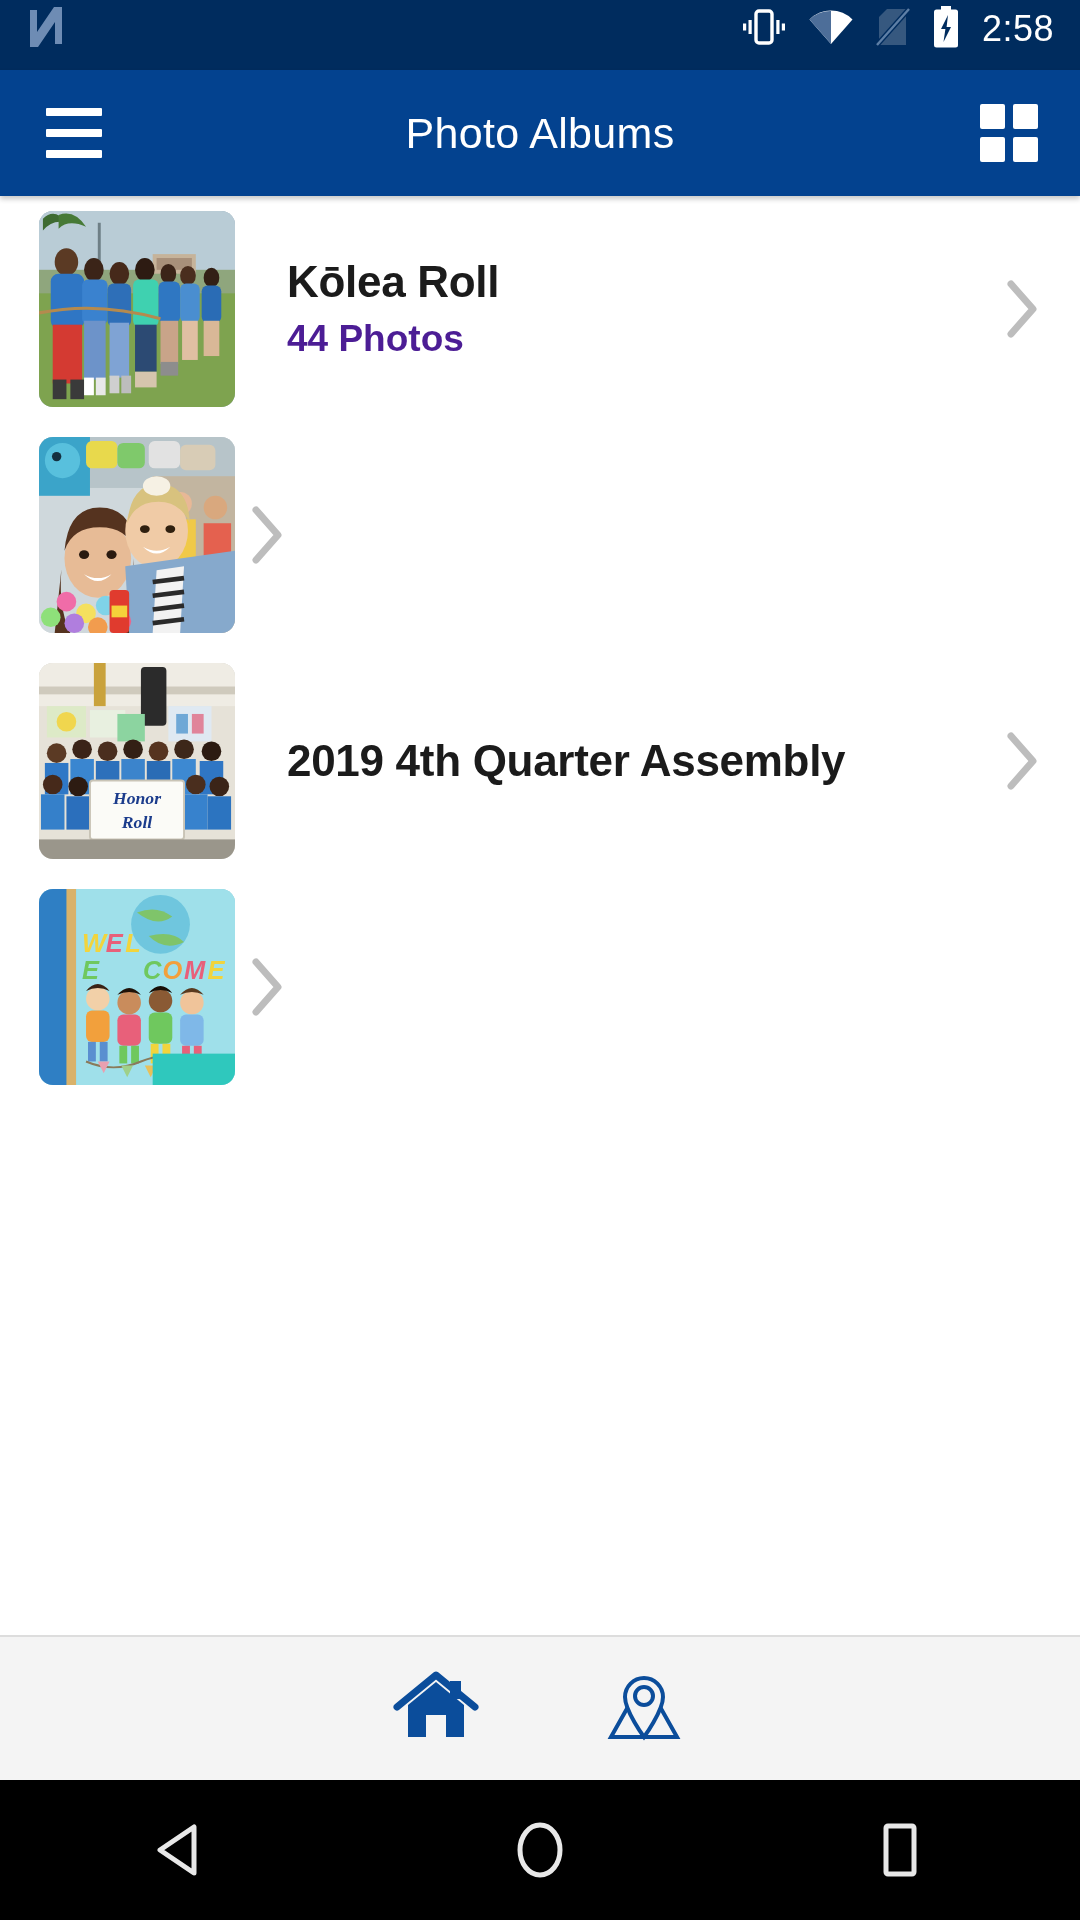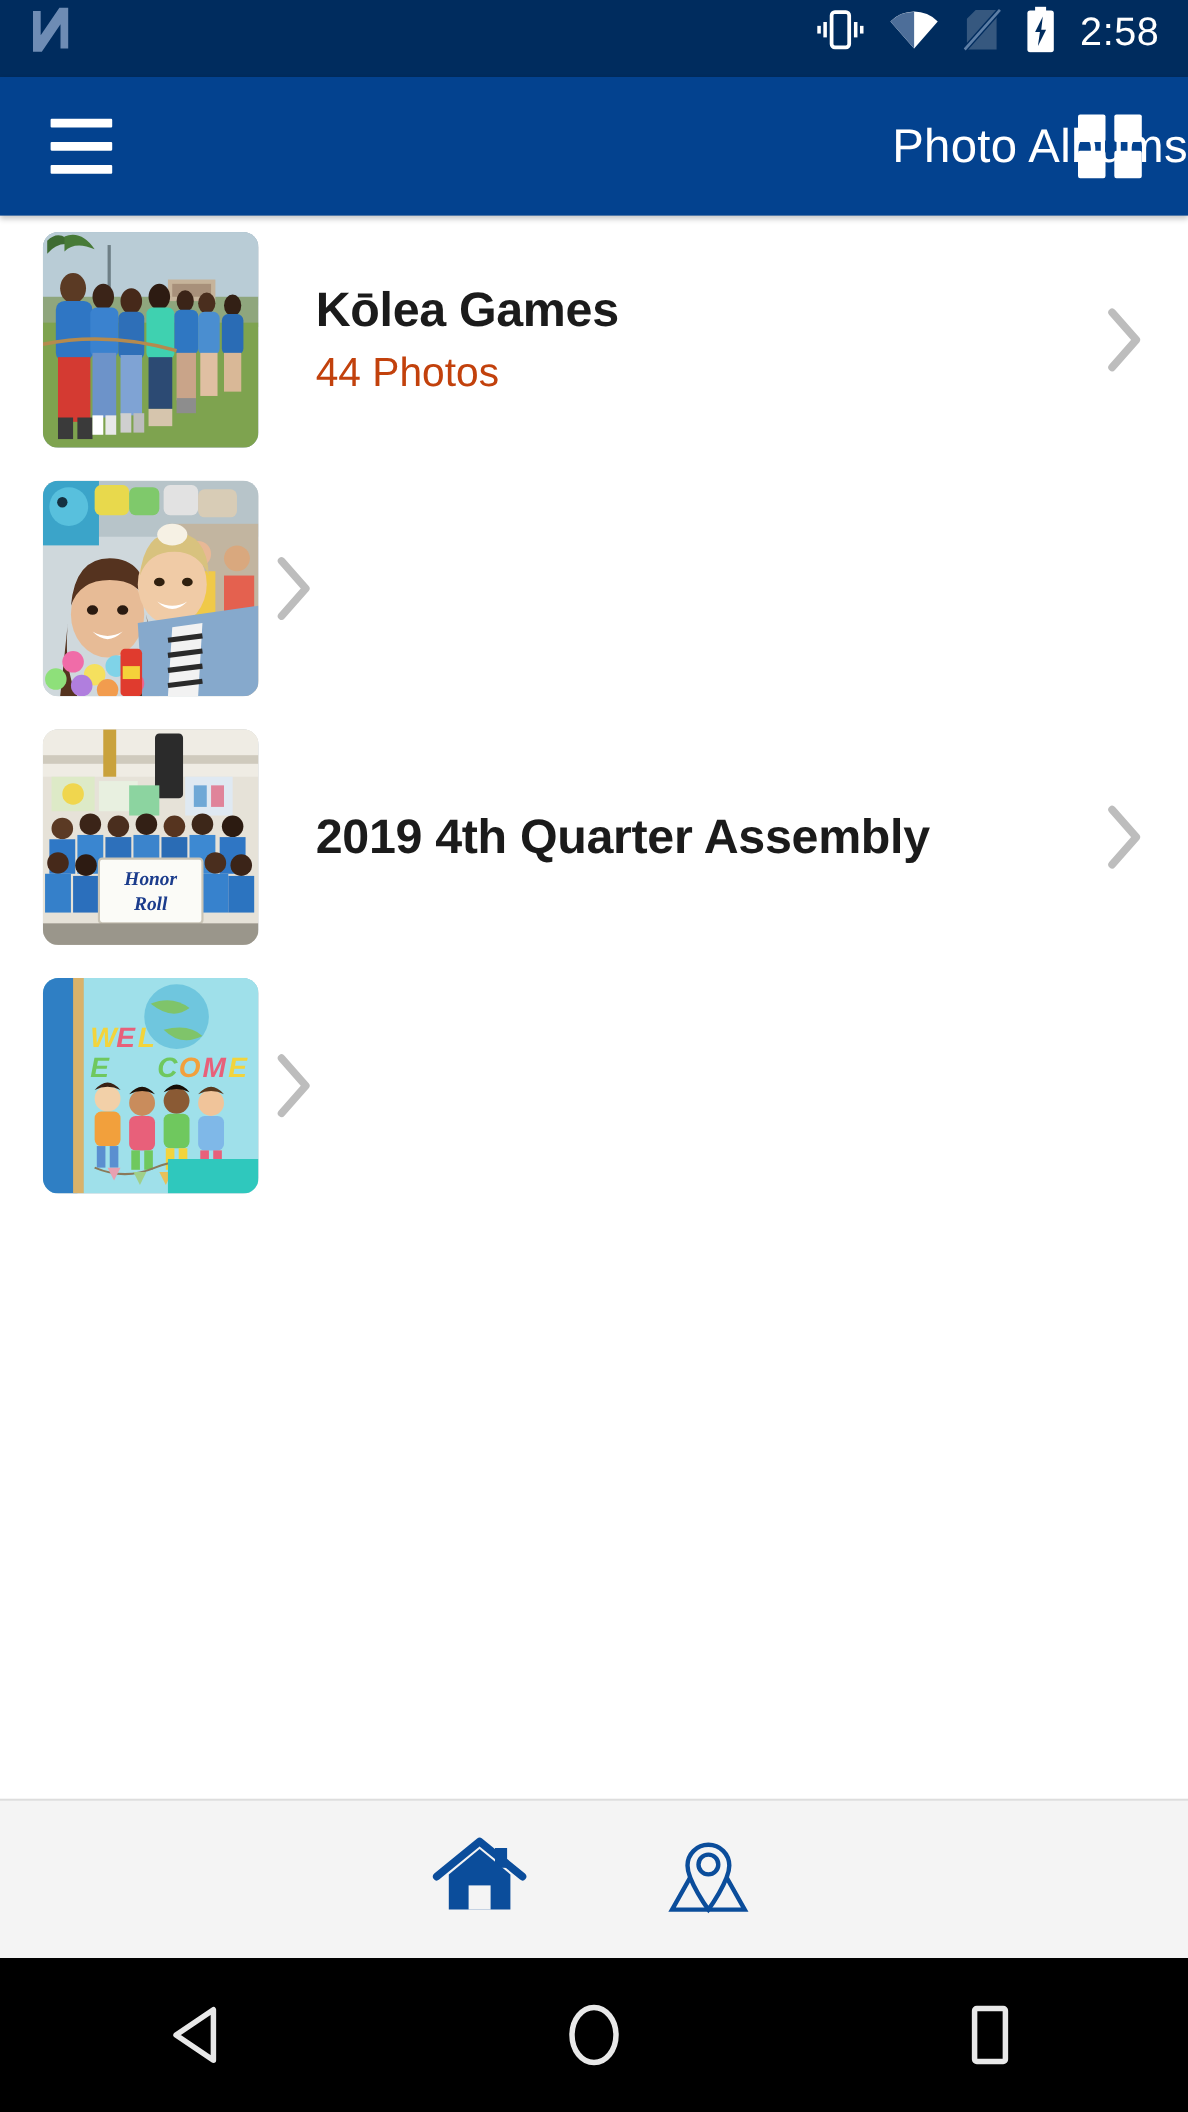--- a/index.html
+++ b/index.html
@@ -24,21 +24,21 @@
   
   .appbar {
     height:126px; background:#03428F; flex:0 0 126px;
     display:flex; align-items:center; position:relative;
     box-shadow:0 3px 5px rgba(0,0,0,0.22);
     z-index:5;
   }
   .hamburger { margin-left:46px; width:56px; display:flex; flex-direction:column; gap:13px; cursor:pointer; }
   .hamburger span { display:block; height:8px; background:#ffffff; border-radius:1px; }
   .appbar-title {
-    position:absolute; left:0; right:0; text-align:right;
+    position:absolute; left:0; right:0; text-align:center;
     color:#ffffff; font-size:43px; font-weight:400; letter-spacing:0.3px;
     pointer-events:none;
   }
   .grid-icon {
     margin-left:auto; margin-right:42px;
     width:58px; height:58px;
     display:grid; grid-template-columns:1fr 1fr; grid-template-rows:1fr 1fr; gap:8px;
     cursor:pointer; position:relative; z-index:6;
   }
   .grid-icon i { display:block; background:#ffffff; border-radius:2px; }
@@ -56,21 +56,21 @@
     background:#cfd4d8;
     font-style:italic;
   }
   .thumb svg { display:block; width:100%; height:100%; }
   .album-text { flex:1 1 auto; padding-left:52px; min-width:0; }
   .album-title {
     font-size:44px; font-weight:700; color:#1b1b1b;
     letter-spacing:-0.3px; line-height:1.08; white-space:nowrap;
   }
   .album-count {
-    font-size:37px; font-weight:400; color:#c2410c;
+    font-size:37px; font-weight:700; color:#4c1d95;
     margin-top:13px; line-height:1.1;
   }
   .chevron { flex:0 0 46px; margin-left:10px; display:flex; align-items:center; justify-content:center; }
 
   
   .tabbar {
     flex:0 0 145px; height:145px; background:#F4F4F4;
     border-top:2px solid #DDDDDD;
     display:flex; align-items:center; justify-content:center; gap:112px;
   }
@@ -200,21 +200,21 @@
           </g>
           <g>
             <ellipse cx="88" cy="34" rx="4" ry="5" fill="#332015"></ellipse>
             <rect x="83" y="38" width="10" height="19" rx="3" fill="#2a6cb5"></rect>
             <rect x="84" y="56" width="8" height="18" fill="#d9b897"></rect>
           </g>
           <path d="M0 52 q30 -6 62 3" stroke="#b58a4e" stroke-width="1.6" fill="none"></path>
         </svg>
       </div>
       <div class="album-text">
-        <div class="album-title">Kōlea Games</div>
+        <div class="album-title">Kōlea Roll</div>
         <div class="album-count">44 Photos</div>
       </div>
       <div class="chevron">
         <svg width="36" height="62" viewBox="0 0 36 62">
             <polyline points="6,6 28,31 6,56" fill="none" stroke="#BDBDBD" stroke-width="7" stroke-linecap="round" stroke-linejoin="round"></polyline>
           </svg>
       </div>
     </div>
 
     <div class="album-row">

